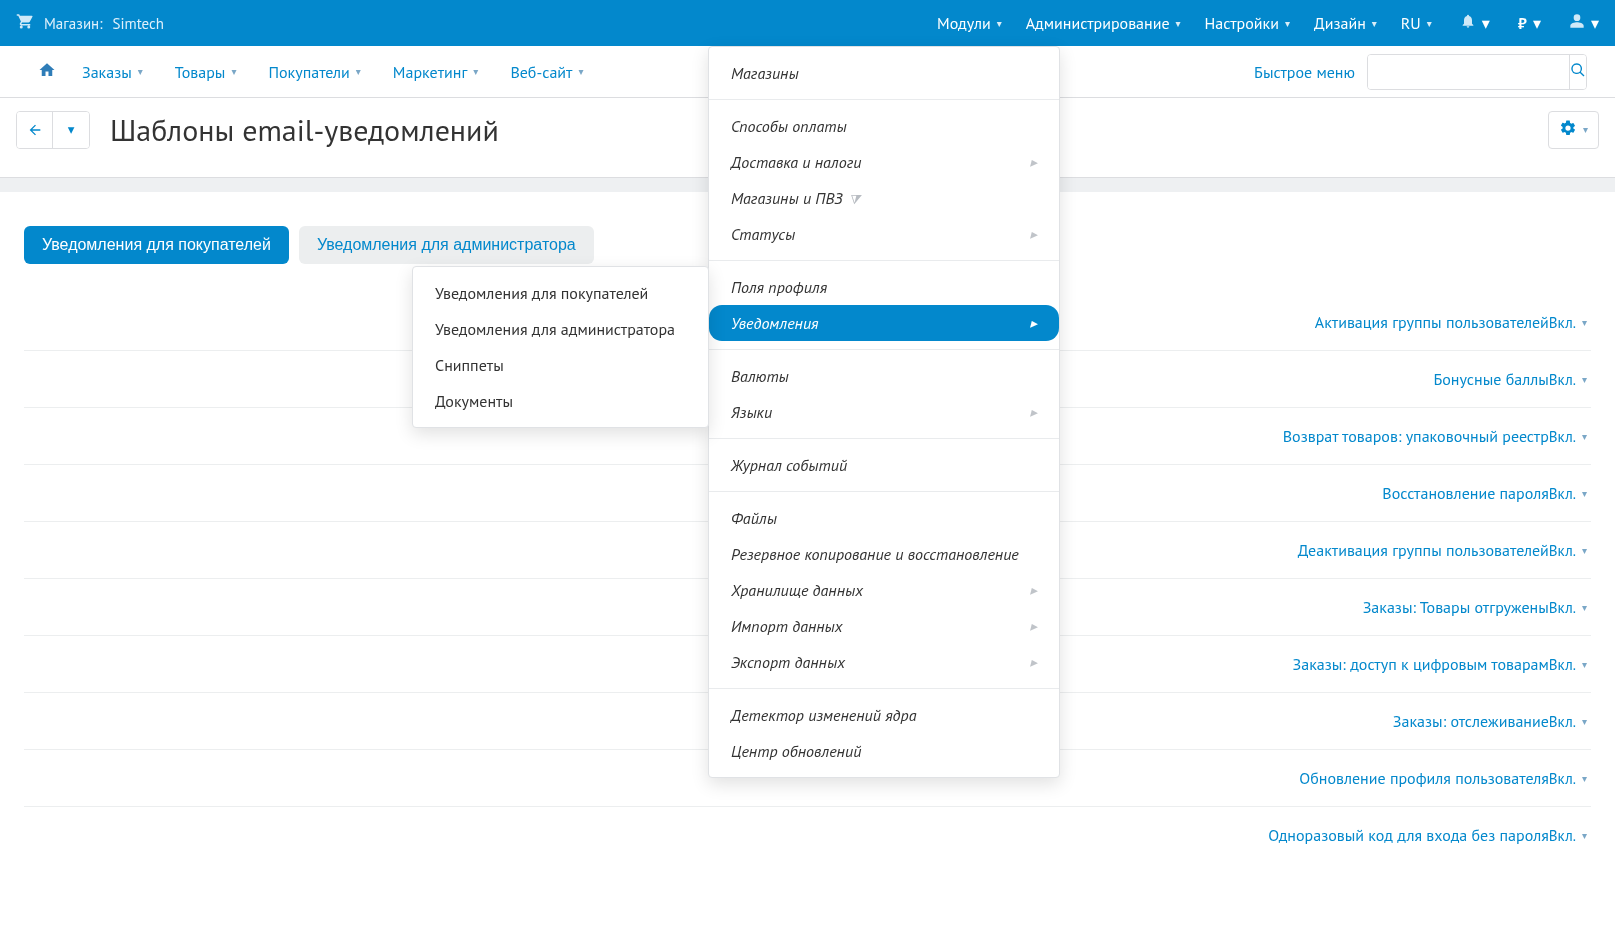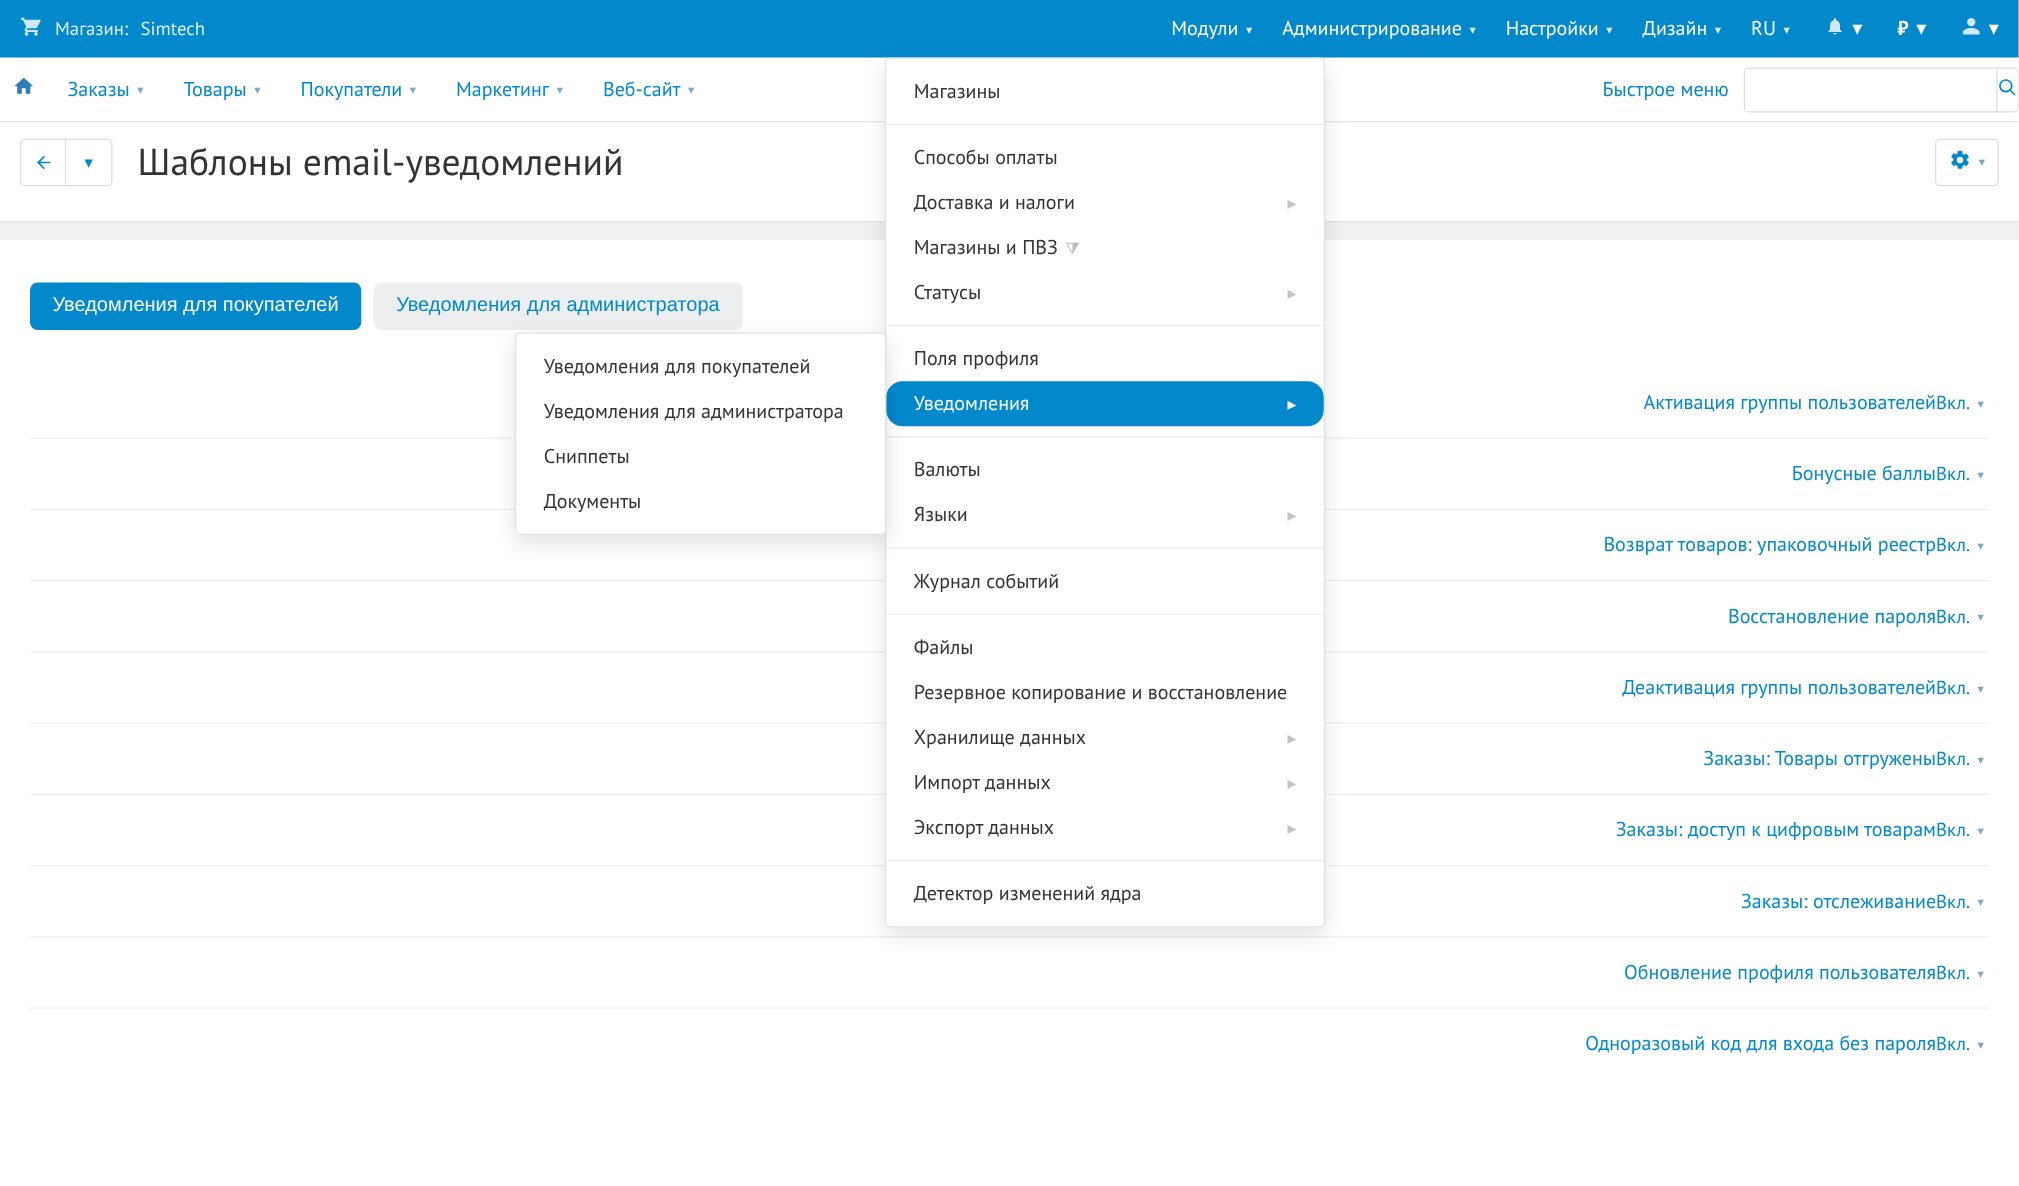--- a/index.html
+++ b/index.html
@@ -26,21 +26,21 @@
   .topbar .topmenu .topitem .caret { font-size:10px; opacity:.85; }
   .topbar .topmenu .topitem.active::after {
     content:""; position:absolute; bottom:-1px; left:6px;
     border-left:8px solid transparent; border-right:8px solid transparent; border-bottom:8px solid #fff;
   }
   .topbar .righticons { display:flex; align-items:center; gap:28px; margin-left:28px; }
   .topbar .iconbtn { color:#fff; display:flex; align-items:center; gap:6px; cursor:pointer; font-size:16px; }
   .cart-icon svg, .bell-icon svg, .user-icon svg { fill:#cfe9f8; }
 
   
-  .navbar { background:#fff; border-bottom:1px solid var(--border); height:52px; display:flex; align-items:center; padding:0 0; }
+  .navbar { background:#fff; border-bottom:1px solid var(--border); height:52px; display:flex; align-items:center; padding:0 28px; }
   .navbar .home { color:#2f6d9e; font-size:16px; padding:6px 10px; cursor:pointer; }
   .navbar .navitem { color: var(--link); font-size:16px; padding:6px 16px; display:flex; align-items:center; gap:6px; cursor:pointer; }
   .navbar .navitem .caret { color:#7aa7c7; font-size:10px; }
   .navbar .right { margin-left:auto; display:flex; align-items:center; gap:12px; }
   .navbar .quickmenu { color:var(--link); font-size:16px; cursor:pointer; }
   .navbar .search { display:flex; align-items:stretch; border:1px solid var(--border); border-radius:4px; overflow:hidden; width:220px; height:36px; }
   .navbar .search input { border:none; outline:none; flex:1; padding:0 10px; font-size:14px; }
   .navbar .search button { width:40px; border:none; border-left:1px solid var(--border); background:#fff; color:var(--link); cursor:pointer; display:flex; align-items:center; justify-content:center; }
 
   
@@ -69,21 +69,21 @@
   .dropdown { position:absolute; background:var(--bg-menu); border:1px solid #e0e2e5; border-radius:4px; box-shadow:0 6px 18px rgba(0,0,0,.12); z-index:100; }
   .dropdown .group { padding:8px 0; }
   .dropdown .divider { height:1px; background:#e9ebed; margin:0; }
   .dropdown .item { display:flex; align-items:center; justify-content:space-between; padding:8px 22px; font-size:16px; color:#333; cursor:pointer; white-space:nowrap; }
   .dropdown .item.selected { background:var(--link); color:#fff;border-radius:13px; }
   .dropdown .item .chev { color:#c0c4c9; font-size:14px; }
   .dropdown .item.selected .chev { color:#fff; }
   .dropdown .addon-icon { color:#b8bcc2; font-size:13px; margin-left:6px; }
 
   
-  .admin-menu { top:46px; left:708px; width:352px; }
+  .admin-menu { top:46px; left:708px; width:352px;font-style:italic; }
   .admin-submenu { top:266px; left:412px; width:297px; }
 
   
   .caret::before { content:"▾"; }
 </style>
 </head>
 <body>
 
 <div class="topbar">
   <div class="store">
@@ -345,20 +345,23 @@
     <div class="item">
         <span>Экспорт данных</span>
         <span class="chev">▸</span>
       </div>
   </div>
   <div class="divider"></div>
   <div class="group">
     <div class="item">
         <span>Детектор изменений ядра</span>
       </div>
+    <div class="item">
+        <span>Центр обновлений</span>
+      </div>
   </div>
 </div>
 
 <div class="dropdown admin-submenu">
   <div class="group">
     <div class="item">
         <span>Уведомления для покупателей</span>
       </div>
     <div class="item">
         <span>Уведомления для администратора</span>

